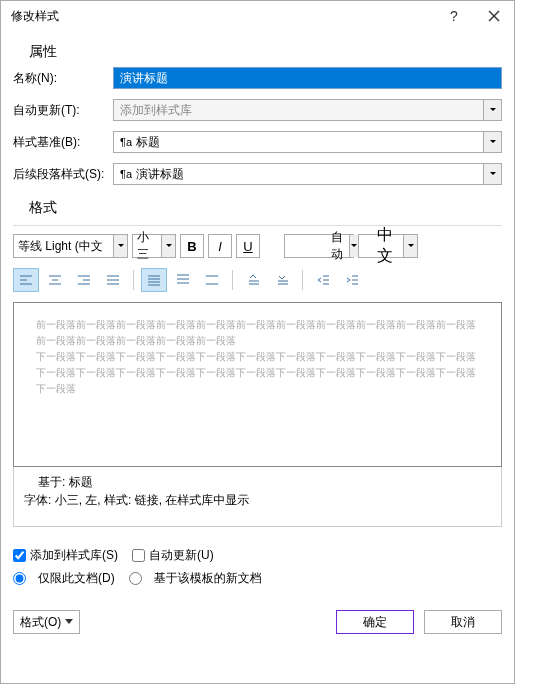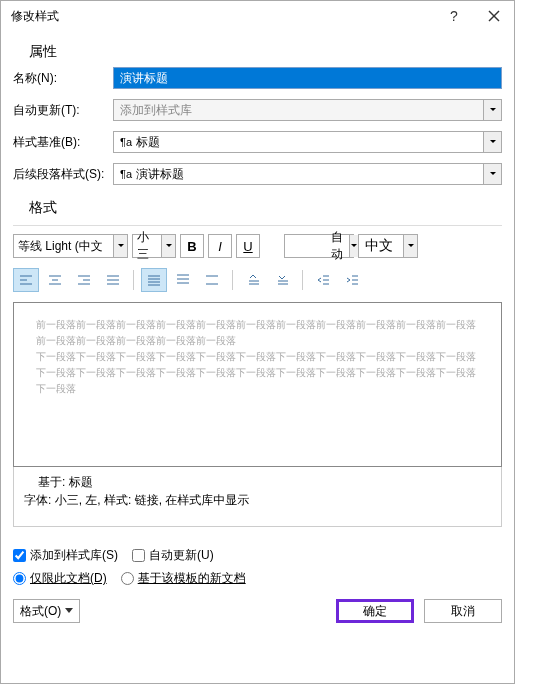--- a/index.html
+++ b/index.html
@@ -41,21 +41,21 @@
 .btn-sq {
   width: 24px; height: 24px; border: 1px solid #ababab; display: flex;
   align-items: center; justify-content: center; font-size: 13px; background: #fff;
 }
 .btn-sq.bold { font-weight: bold; }
 .btn-sq.italic { font-style: italic; }
 .btn-sq.under { text-decoration: underline; }
 .fmt-color { width: 70px; height: 24px; border: 1px solid #ababab; display: flex; align-items: center; padding-left: 40px; }
 .fmt-color span { flex:1; padding: 0 6px; font-size: 12px; }
 .fmt-lang { width: 60px; height: 24px; border: 1px solid #ababab; display: flex; align-items: center; }
-.fmt-lang span { flex:1; padding: 0 6px; font-size: 14px; }
+.fmt-lang span { flex:1; padding: 0 6px; font-size: 16px; margin-left: 12px; }
 .tool-row { display: flex; align-items: center; gap: 3px; margin-bottom: 10px; }
 .tool-btn {
   width: 26px; height: 24px; border: 1px solid transparent; display: flex;
   align-items: center; justify-content: center; background: transparent;
 }
 .tool-btn.active { background: #cde6f7; border-color: #92c0e0; }
 .tool-btn svg { display: block; }
 .tool-sep { width: 1px; height: 20px; background: #ccc; margin: 0 4px; }
 .preview {
   flex: 0 0 auto; border: 1px solid #888; height: 165px; padding: 14px 22px;
@@ -63,33 +63,33 @@
 }
 .preview .sample-big { color: #000; font-size: 16px; font-family: SimSun, serif; margin: 4px 0 6px 0; }
 .desc {
   border: 1px solid #ccc; border-top: none; height: 60px; padding: 6px 10px;
   font-size: 12px; color: #000; line-height: 1.5; margin-bottom: 20px;
 }
 .chk-row { display: flex; gap: 14px; align-items: center; margin-bottom: 6px; }
 .chk { display: flex; align-items: center; gap: 4px; font-size: 12px; }
 .chk input { width: 13px; height: 13px; }
 .radio-row { display: flex; gap: 14px; align-items: center; margin-bottom: 12px; }
-.radio { display: flex; align-items: center; gap: 4px; font-size: 12px; text-decoration: underline; }
+.radio { display: flex; align-items: center; gap: 12px; font-size: 12px; }
 .radio input { width: 13px; height: 13px; }
-.footer { display: flex; align-items: flex-end; }
+.footer { display: flex; align-items: flex-end; margin-top: 11px; }
 .fmt-menu {
   height: 24px; border: 1px solid #ababab; padding: 0 6px; display: flex;
   align-items: center; gap: 4px; font-size: 12px; background: #fff;
 }
 .spacer { flex: 1; }
 .btn {
   width: 78px; height: 24px; border: 1px solid #ababab; background: #fff;
   font-size: 12px; display: flex; align-items: center; justify-content: center; margin-left: 10px;
 }
-.btn.primary { border: 3px solid #6d28d9; }
+.btn.primary { border: 1px solid #6d28d9; }
 svg.ic { stroke: #3b6fa0; stroke-width: 1; fill: none; }
 </style>
 </head>
 <body>
 
 <div class="dialog">
   <div class="titlebar">
     <div class="titlebar-title">修改样式</div>
     <div class="titlebar-btn">?</div>
     <div class="titlebar-btn">

